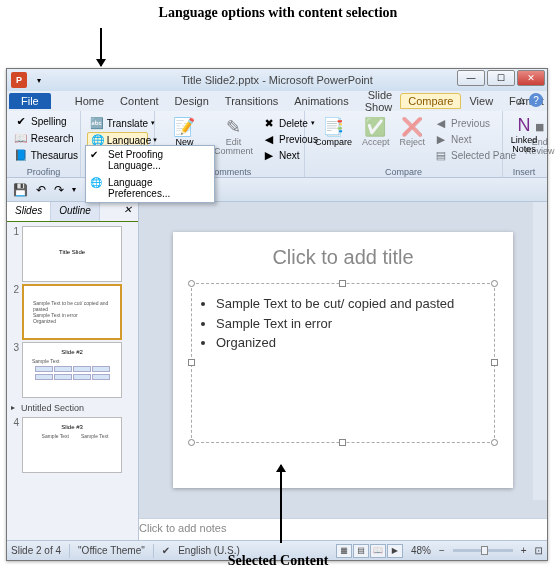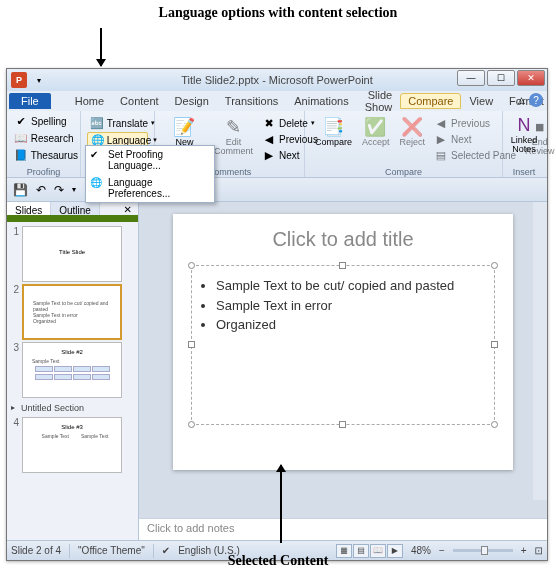--- a/index.html
+++ b/index.html
@@ -35,51 +35,51 @@
 .comments-group { display: flex; gap: 2px; padding: 2px; }
 .big-btn { display: flex; flex-direction: column; align-items: center; padding: 1px 4px; cursor: pointer; }
 .big-btn .ico-lg { font-size: 18px; width: 22px; height: 22px; display: flex; align-items: center; justify-content: center; }
 .big-btn .lbl { font-size: 9px; line-height: 9px; text-align: center; }
 .compare-group { display: flex; gap: 2px; align-items: flex-start; padding: 2px; }
 .compare-stack { display: flex; flex-direction: column; gap: 0; }
 .qat { height: 24px; background: linear-gradient(#e6edf6, #d6e1ef); border-bottom: 1px solid #b6c5d8; display: flex; align-items: center; padding: 0 4px; gap: 4px; font-size: 12px; }
 .qat-btn { cursor: pointer; padding: 2px; }
 .content-area { display: flex; height: 338px; background: #fff; }
 .slide-panel { width: 132px; border-right: 1px solid #b6c5d8; background: #eef2f8; display: flex; flex-direction: column; }
-.panel-tabs { display: flex; height: 20px; border-bottom: 7px solid #4d7c0f; font-size: 10px; }
+.panel-tabs { display: flex; height: 20px; border-bottom: 1px solid #4d7c0f; font-size: 10px; font-style: italic; }
 .panel-tab { padding: 3px 8px; cursor: pointer; border-right: 1px solid #c8d4e4; background: #dde6f2; }
 .panel-tab.active { background: #fff; }
 .panel-close { margin-left: auto; padding: 2px 6px; cursor: pointer; font-size: 10px; }
 .thumb-list { flex: 1; overflow: hidden; padding: 2px; }
 .section-head { font-size: 9px; color: #444; padding: 3px 2px 2px 12px; position: relative; cursor: pointer; }
 .section-head::before { content: "▸"; position: absolute; left: 2px; font-size: 8px; }
 .thumb-row { display: flex; align-items: flex-start; gap: 3px; margin: 2px 0; }
 .thumb-num { font-size: 10px; color: #666; width: 10px; text-align: right; }
 .thumb { width: 100px; height: 56px; background: #fff; border: 1px solid #bbb; display: flex; flex-direction: column; justify-content: center; align-items: center; font-size: 6px; padding: 3px; line-height: 1.2; }
 .thumb.selected { border: 2px solid #d39a2b; }
 .thumb .t-line { font-size: 5px; color: #555; align-self: flex-start; margin-left: 6px; }
 .thumb .t-title { font-size: 6px; margin-bottom: 2px; }
 .thumb .t-table { display: flex; gap: 1px; margin-top: 2px; }
 .thumb .t-cell { width: 18px; height: 6px; background: #d6e5f5; border: 1px solid #aac; }
 .main-area { flex: 1; display: flex; flex-direction: column; background: #d5dde8; position: relative; }
-.slide-canvas { flex: 1; display: flex; align-items: flex-start; justify-content: center; padding: 12px; position: relative; }
+.slide-canvas { flex: 1; display: flex; align-items: center; justify-content: center; padding: 12px; position: relative; }
 .slide { width: 340px; height: 256px; background: #fff; box-shadow: 0 1px 4px rgba(0,0,0,0.3); padding: 14px 18px; position: relative; }
 .slide-title { text-align: center; font-size: 20px; color: #888; cursor: text; }
 .content-box { margin-top: 14px; border: 1px dashed #aaa; padding: 10px 8px 50px 8px; position: relative; min-height: 160px; }
 .handle { position: absolute; width: 7px; height: 7px; background: #fff; border: 1px solid #888; border-radius: 50%; }
 .handle.tl { top: -4px; left: -4px; } .handle.tr { top: -4px; right: -4px; }
 .handle.bl { bottom: -4px; left: -4px; } .handle.br { bottom: -4px; right: -4px; }
 .handle.tm { top: -4px; left: 50%; margin-left: -4px; border-radius: 0; }
 .handle.bm { bottom: -4px; left: 50%; margin-left: -4px; border-radius: 0; }
 .handle.lm { left: -4px; top: 50%; margin-top: -4px; border-radius: 0; }
 .handle.rm { right: -4px; top: 50%; margin-top: -4px; border-radius: 0; }
 .bullet-list { list-style: disc; padding-left: 16px; font-size: 13px; line-height: 1.5; color: #333; }
 .vscroll, .hscroll { background: #e0e7f0; }
 .vscroll { position: absolute; right: 0; top: 0; bottom: 18px; width: 14px; }
-.notes-pane { height: 22px; background: #fff; border-top: 1px solid #c8d4e4; padding: 3px 8px; font-size: 11px; color: #888; cursor: text; }
+.notes-pane { height: 22px; background: #fff; border-top: 1px solid #c8d4e4; padding: 3px 0; font-size: 11px; color: #888; cursor: text; }
 .statusbar { height: 20px; background: linear-gradient(#e6edf6, #d0dcec); border-top: 1px solid #b6c5d8; display: flex; align-items: center; font-size: 10px; padding: 0 4px; gap: 8px; color: #444; }
 .status-sep { border-left: 1px solid #b6c5d8; height: 14px; }
 .statusbar .spacer { flex: 1; }
 .view-btns { display: flex; gap: 1px; }
 .view-btn { width: 16px; height: 14px; border: 1px solid #9eb2c9; background: #eef3fa; cursor: pointer; font-size: 8px; display: flex; align-items: center; justify-content: center; }
 .zoom-slider { width: 60px; height: 3px; background: #b6c5d8; position: relative; }
 .zoom-thumb { position: absolute; left: 28px; top: -3px; width: 7px; height: 9px; background: #eef3fa; border: 1px solid #888; }
 .annotation-bottom { position: absolute; bottom: 4px; left: 0; right: 0; text-align: center; font-family: Georgia, serif; font-weight: bold; font-size: 14px; }
 .arrow-bottom { position: absolute; bottom: 30px; left: 280px; width: 2px; height: 78px; background: #000; }
 .arrow-bottom::before { content: ""; position: absolute; top: -1px; left: -4px; border-left: 5px solid transparent; border-right: 5px solid transparent; border-bottom: 8px solid #000; }

